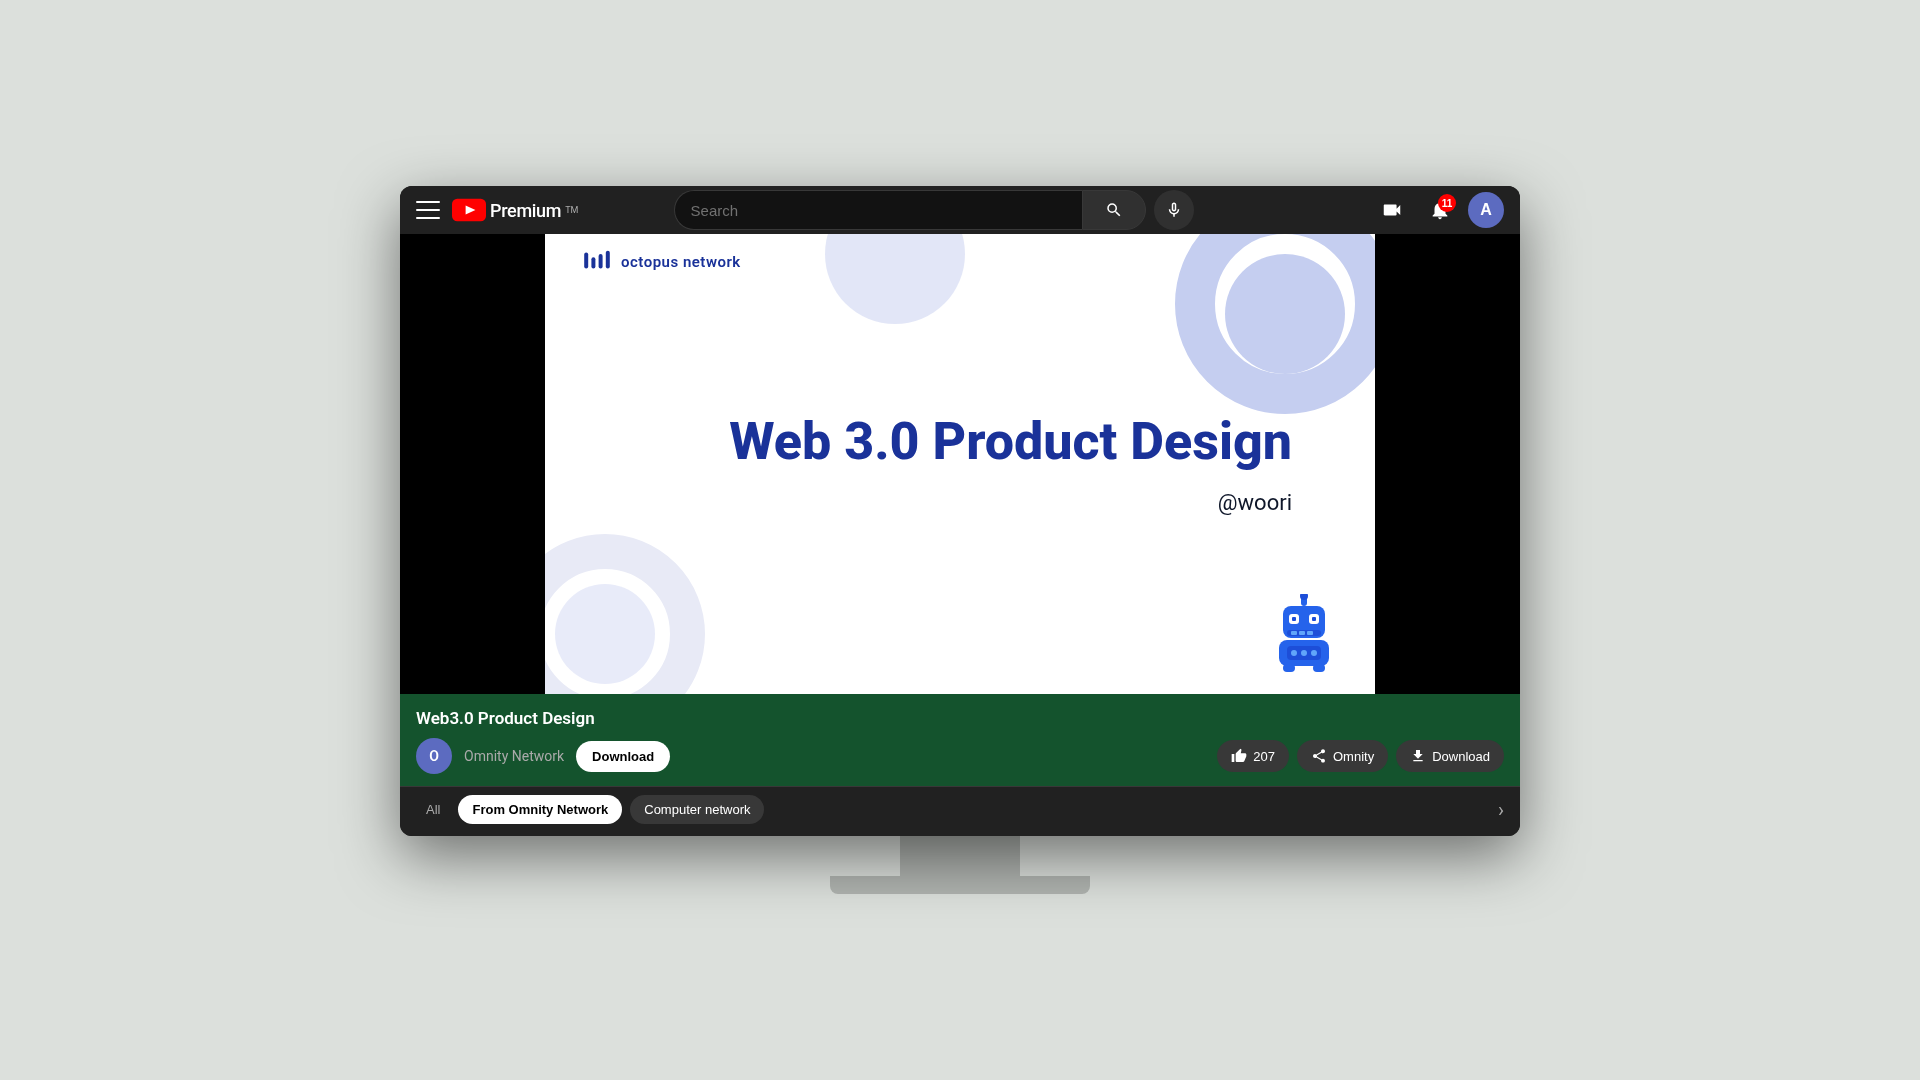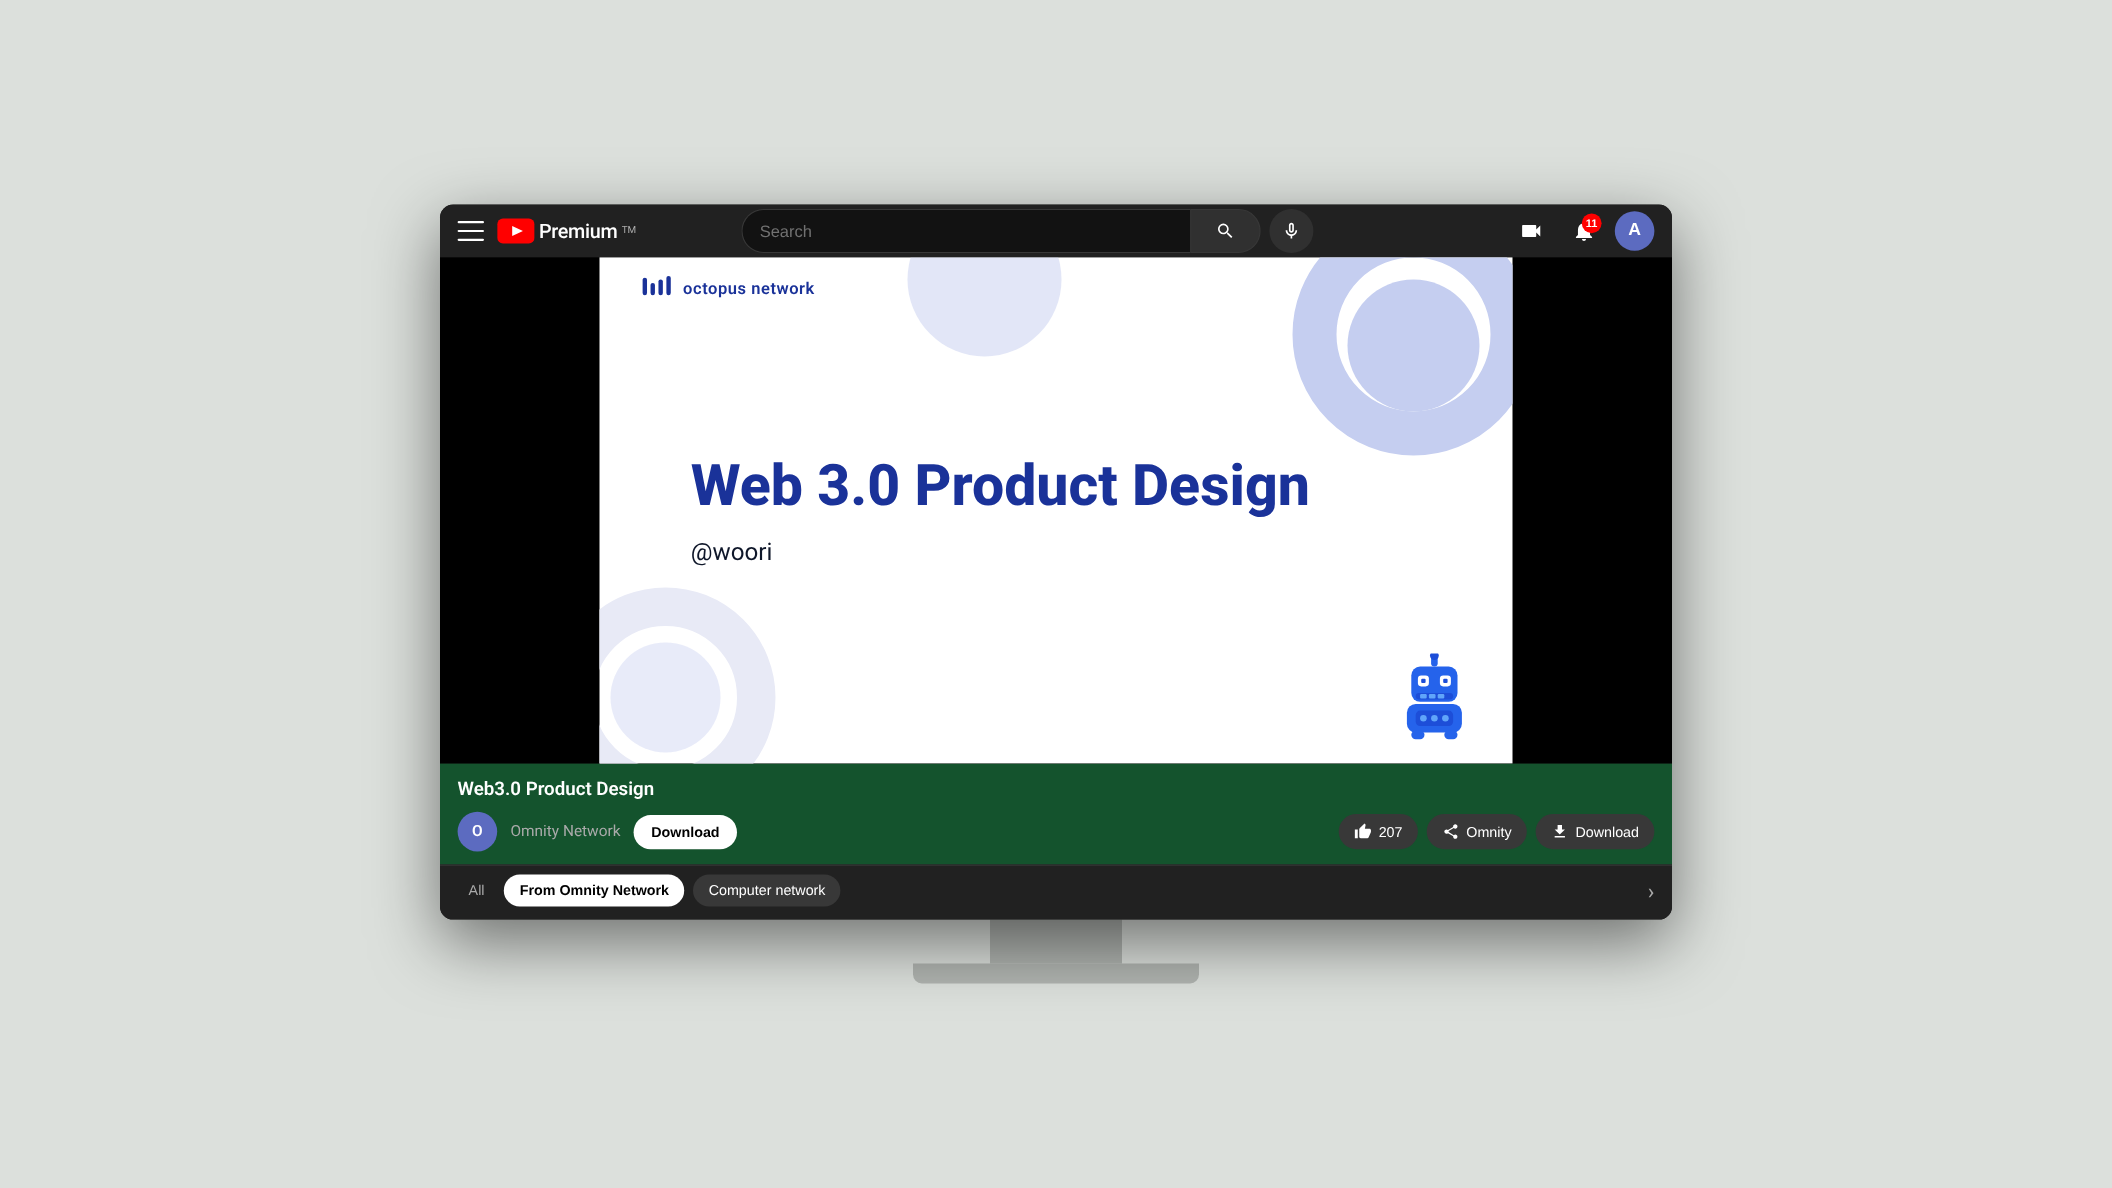--- a/index.html
+++ b/index.html
@@ -275,21 +275,21 @@
       font-weight: 600;
       letter-spacing: 0.5px;
     }
 
     
     .slide-content {
       position: absolute;
       top: 50%;
       left: 50%;
       transform: translate(-50%, -50%);
-      text-align: left;
+      text-align: right;
       width: 80%;
     }
 
     .slide-title {
       color: #1a3299;
       font-size: 52px;
       font-weight: 800;
       line-height: 1.1;
       margin-bottom: 20px;
     }

